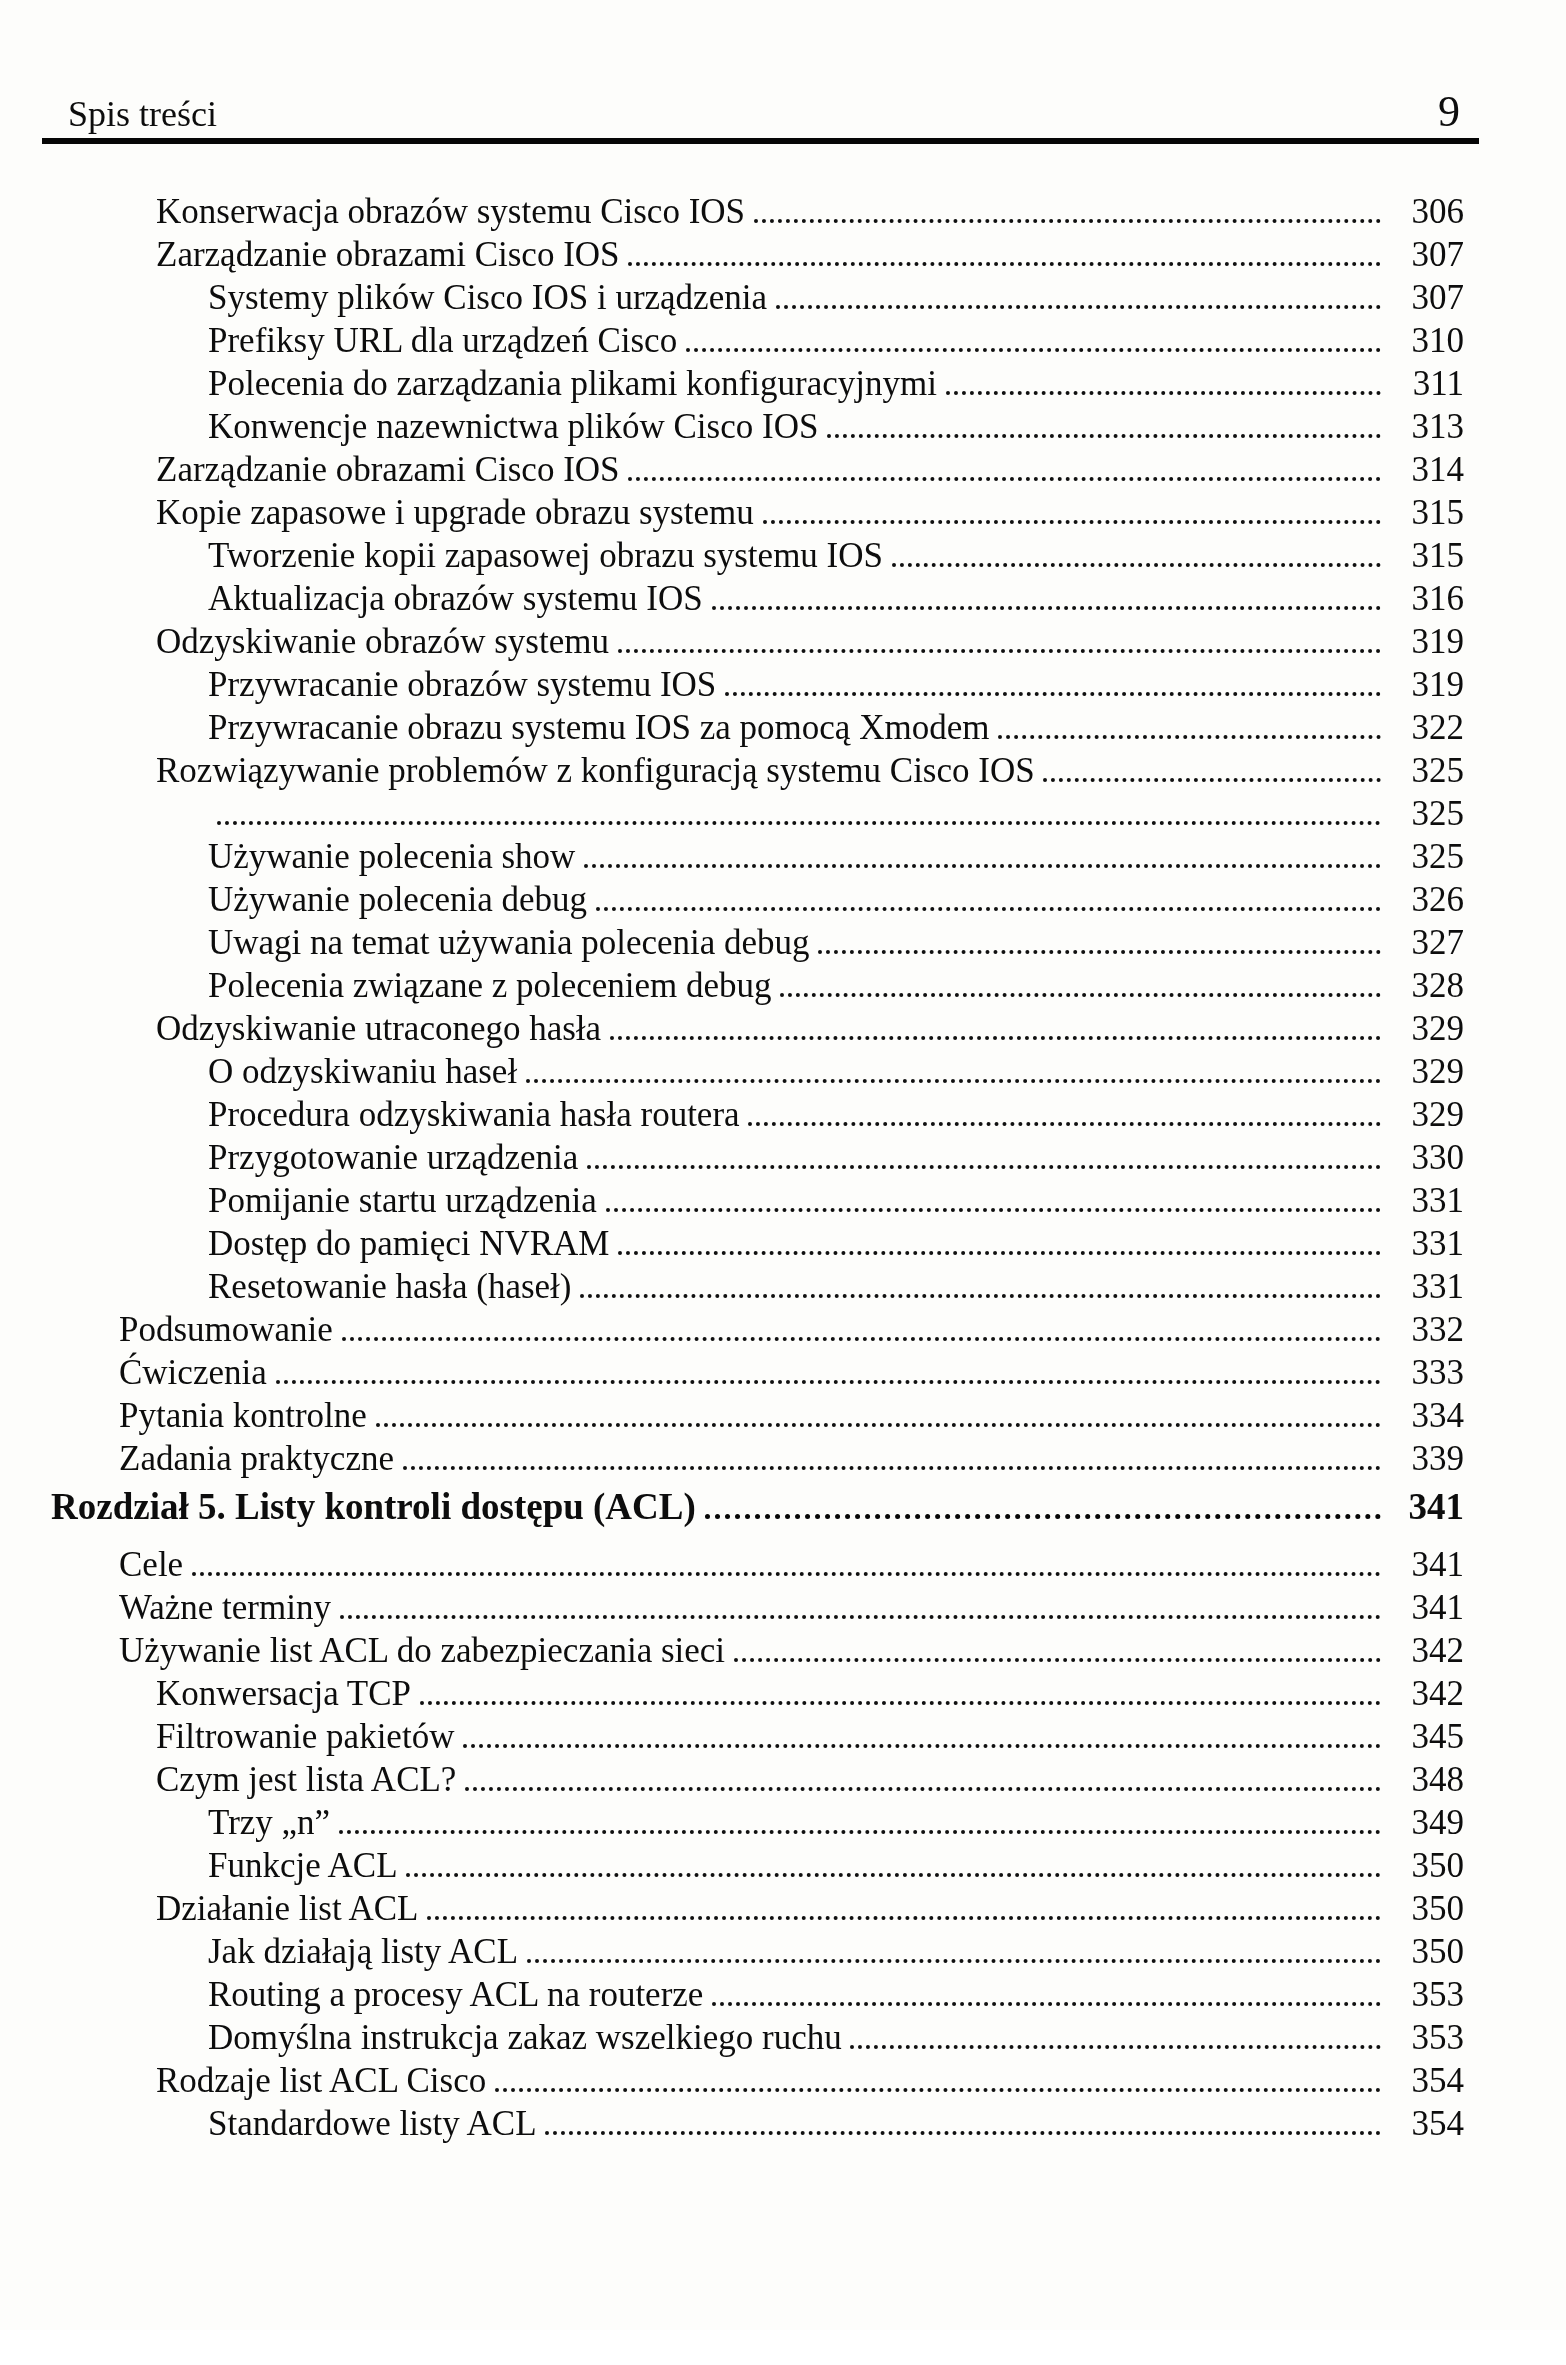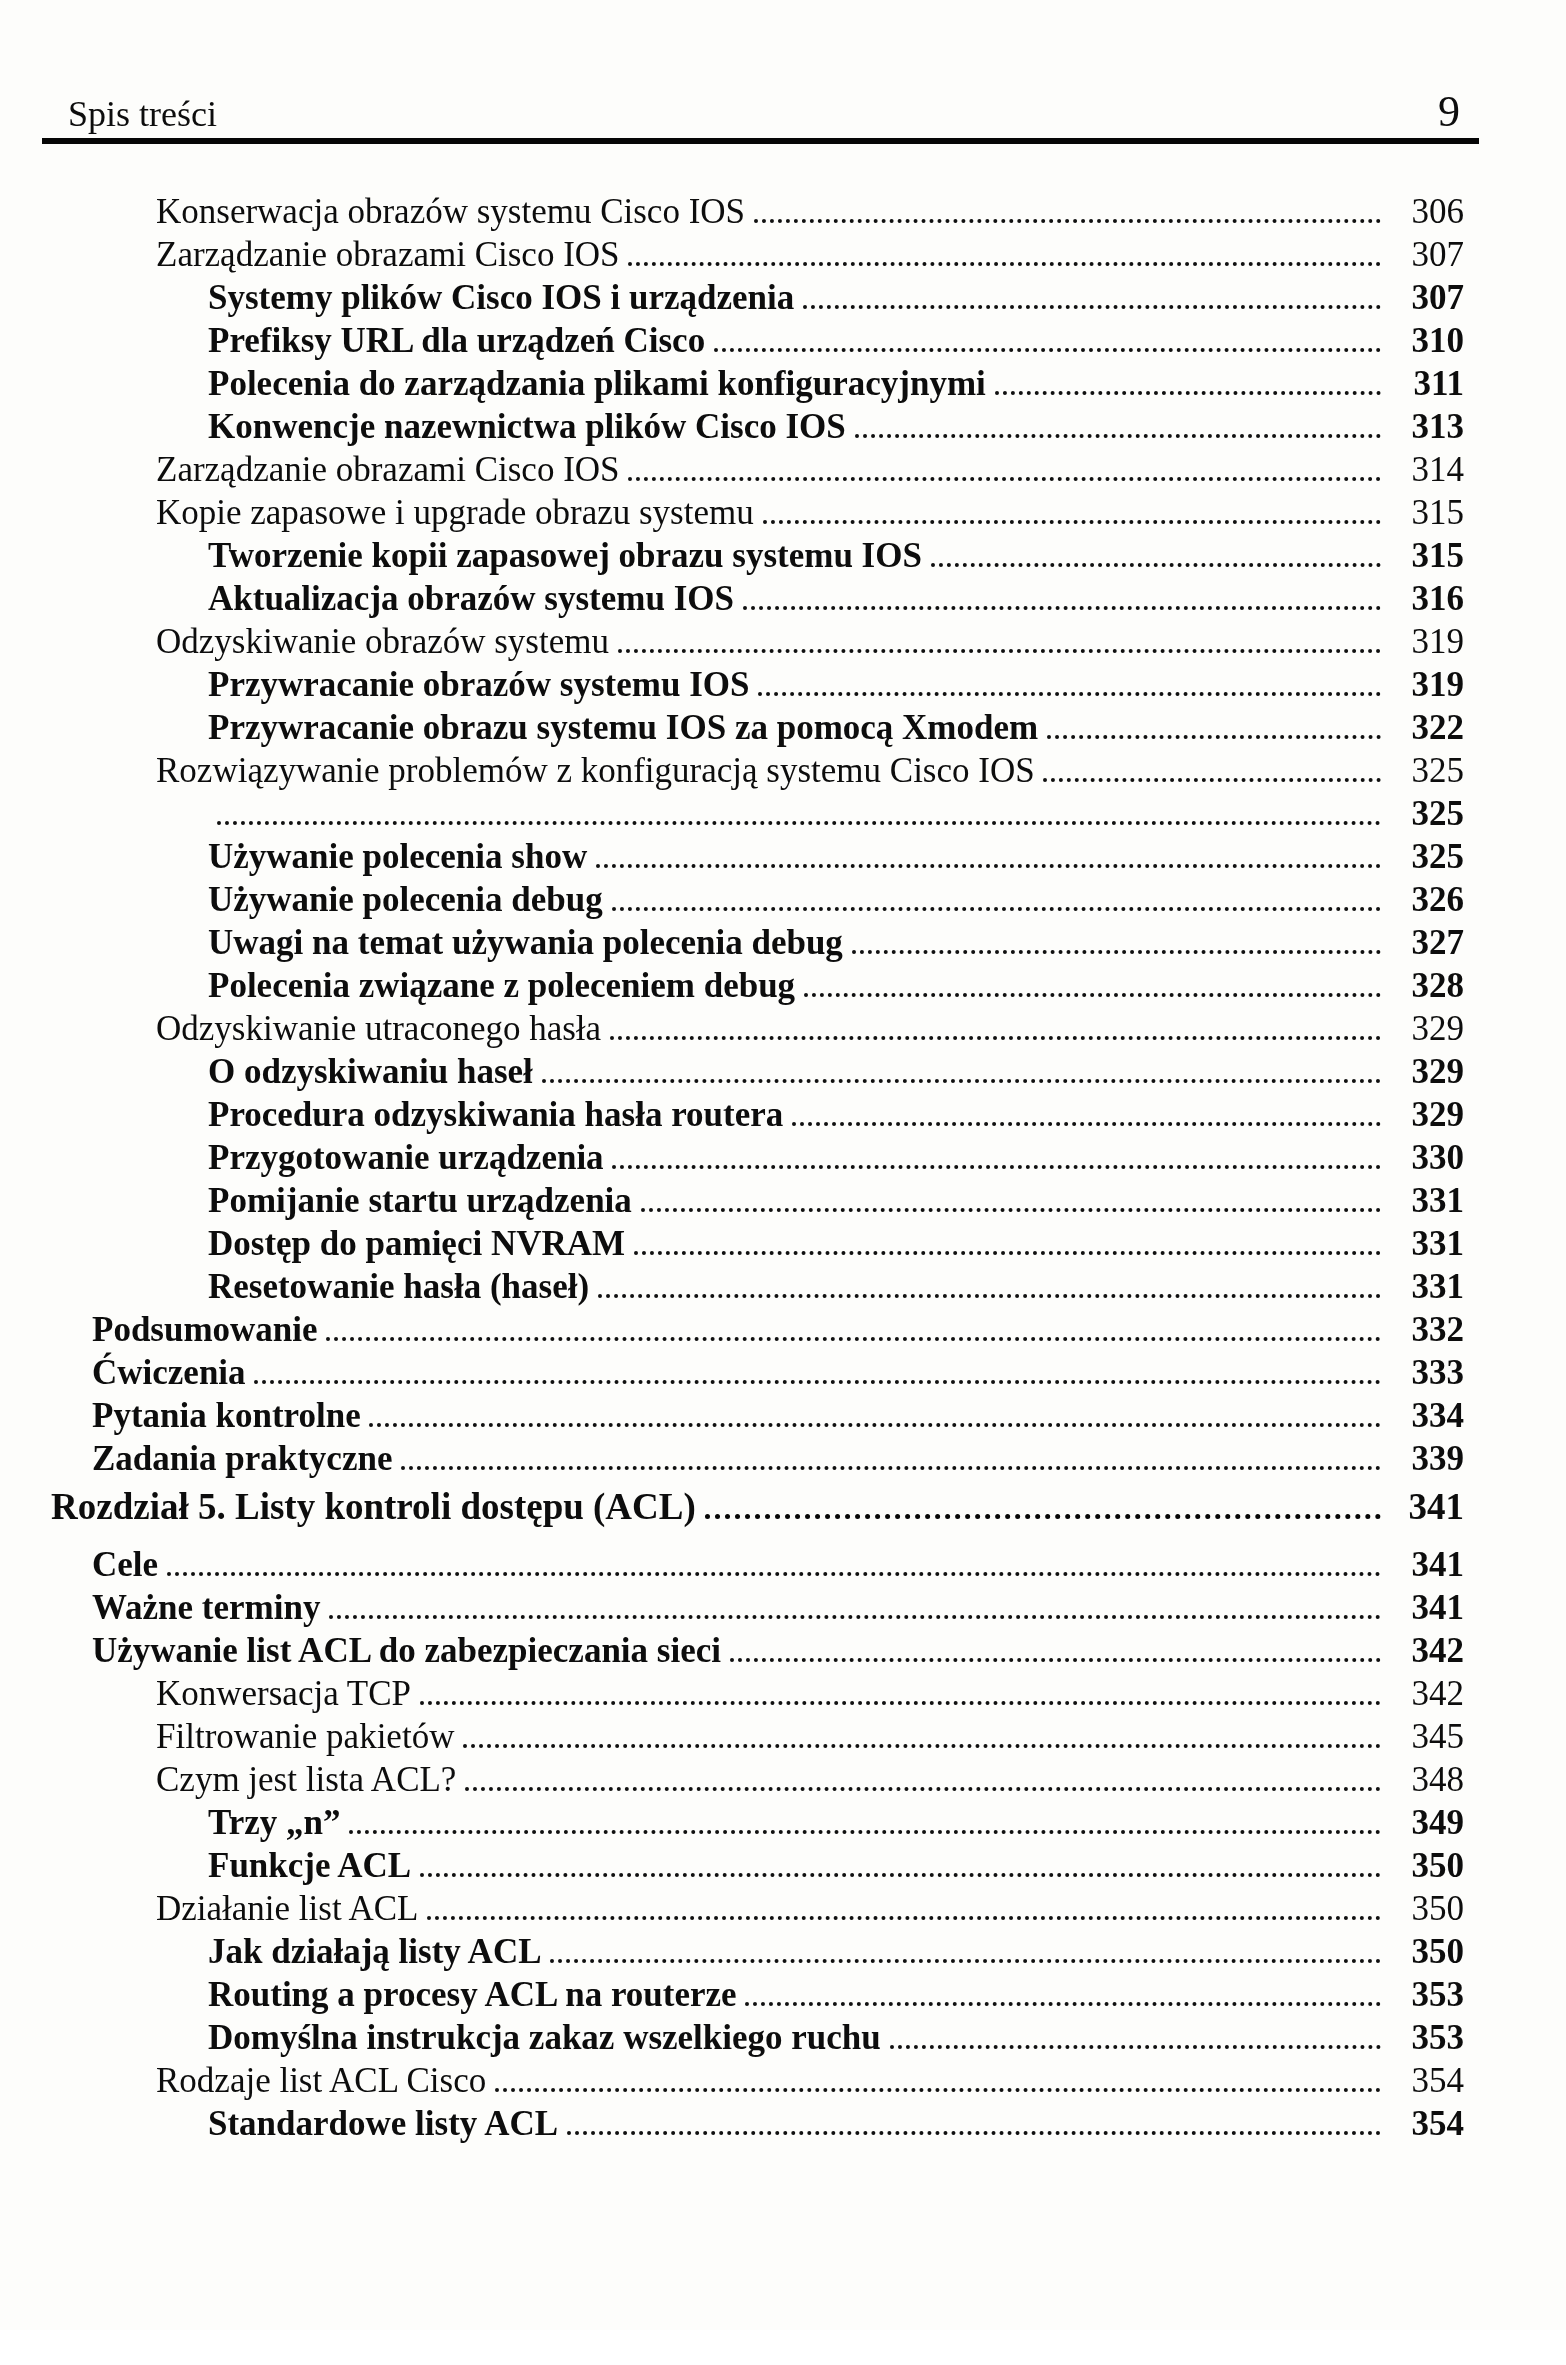--- a/index.html
+++ b/index.html
@@ -66,23 +66,23 @@
     min-width: 24.6px;
     border-bottom: 4.4px dotted #101010;
     margin: 0 8.8px 8px 8.8px;
   }
   .row .pagenum {
     font-size: 35px;
     line-height: 1.12;
     min-width: 74px;
     text-align: right;
   }
-  .lvl-1 { padding-left: 92px; font-weight: bold; }
+  .lvl-1 { padding-left: 119px; }
   .lvl-2 { padding-left: 156px; font-family: Liberation Serif, serif; }
-  .lvl-3 { padding-left: 208px; font-weight: bold; }
+  .lvl-3 { padding-left: 208px; }
   .chapter {
     padding-left: 51px;
     margin-bottom: 14px;
     font-weight: bold;
     height: 49px;
   }
   .chapter .label   { font-size: 37px; }
   .chapter .pagenum { font-size: 37px; font-weight: bold; }
   .chapter .leader  { border-bottom: 5.3px dotted #060606; margin-bottom: 8px; }
 </style>

